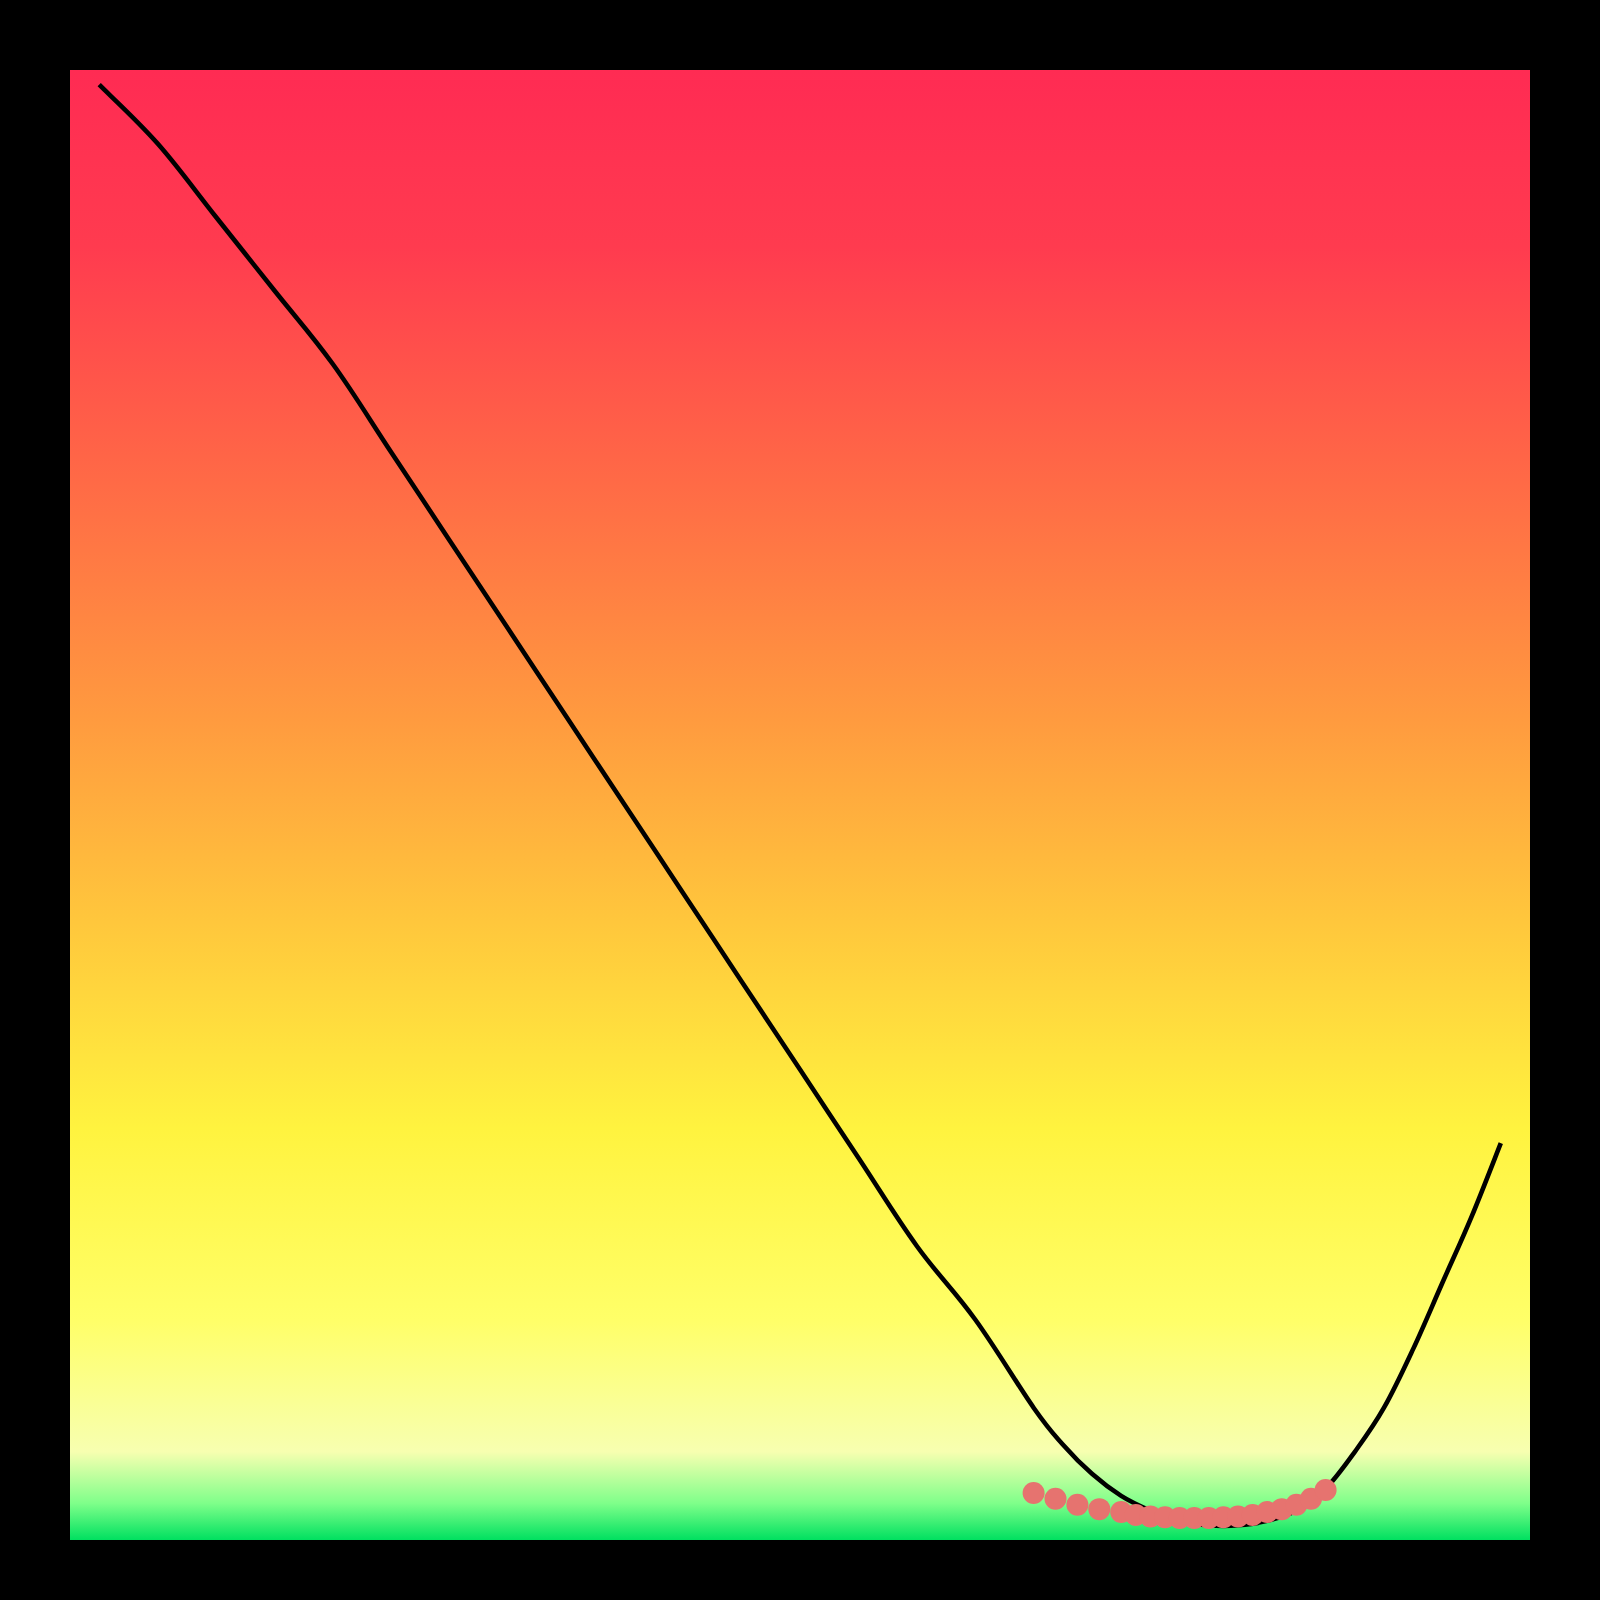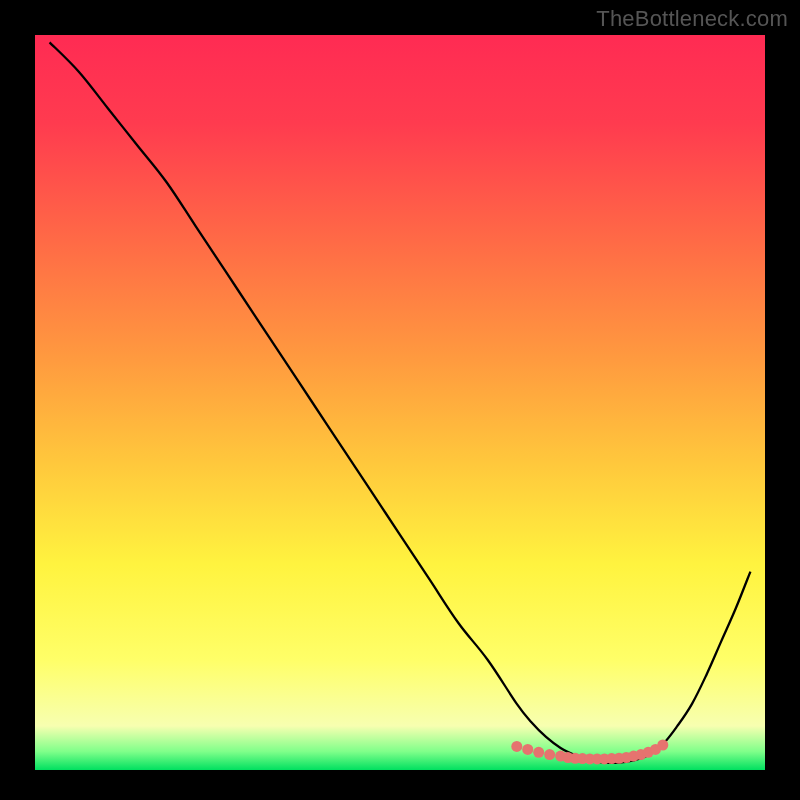--- a/index.html
+++ b/index.html
@@ -27,21 +27,20 @@
     letter-spacing: 0.2px;
   }
   svg {
     display: block;
   }
 </style>
 </head>
 <body>
 
 <div class="chart-container">
-  <div class="watermark">TheBottleneck.com</div>
   <svg id="chart-svg" width="800" height="800" viewBox="0 0 800 800">
     <defs>
       <linearGradient id="bg-grad" x1="0" y1="0" x2="0" y2="1">
           <stop offset="0%" stop-color="#ff2b53"></stop>
           <stop offset="12%" stop-color="#ff3b4f"></stop>
           <stop offset="28.000000000000004%" stop-color="#ff6a46"></stop>
           <stop offset="44%" stop-color="#ff9a3f"></stop>
           <stop offset="57.99999999999999%" stop-color="#ffc73c"></stop>
           <stop offset="72%" stop-color="#fff33f"></stop>
           <stop offset="85%" stop-color="#ffff68"></stop>

